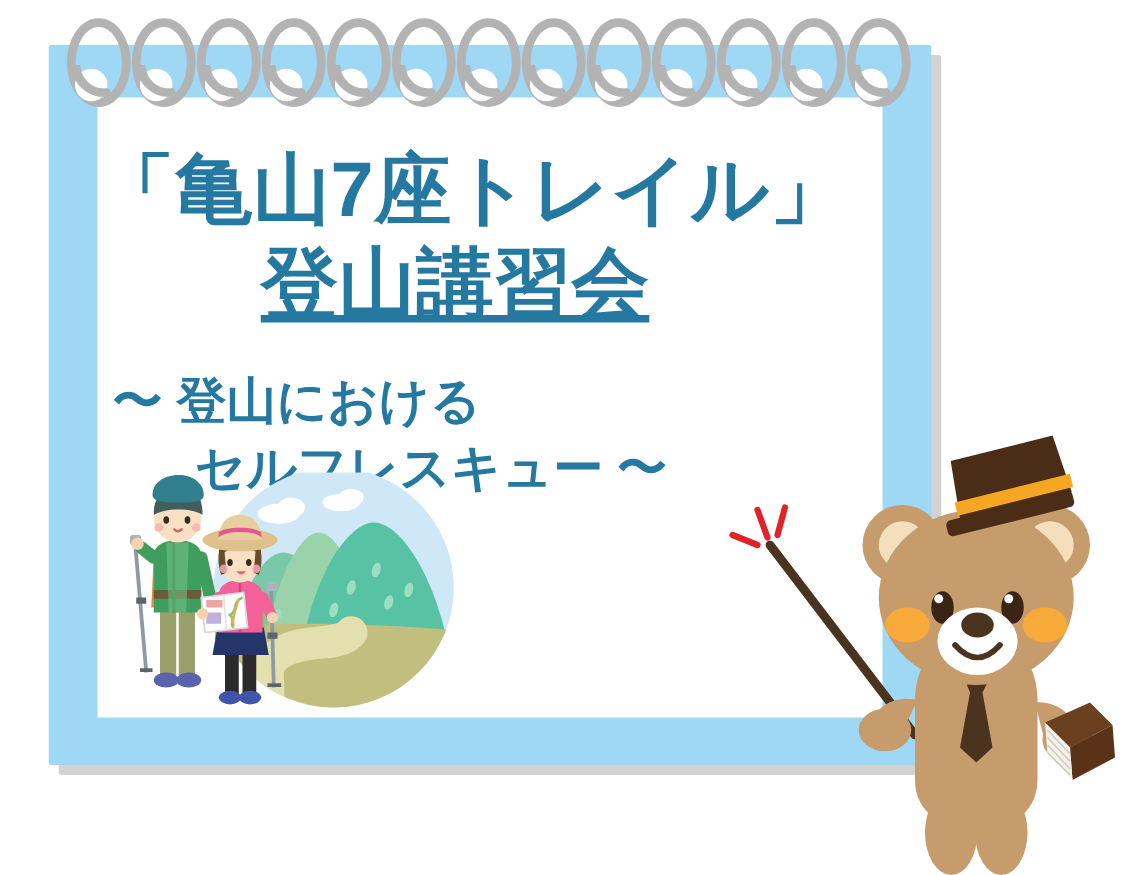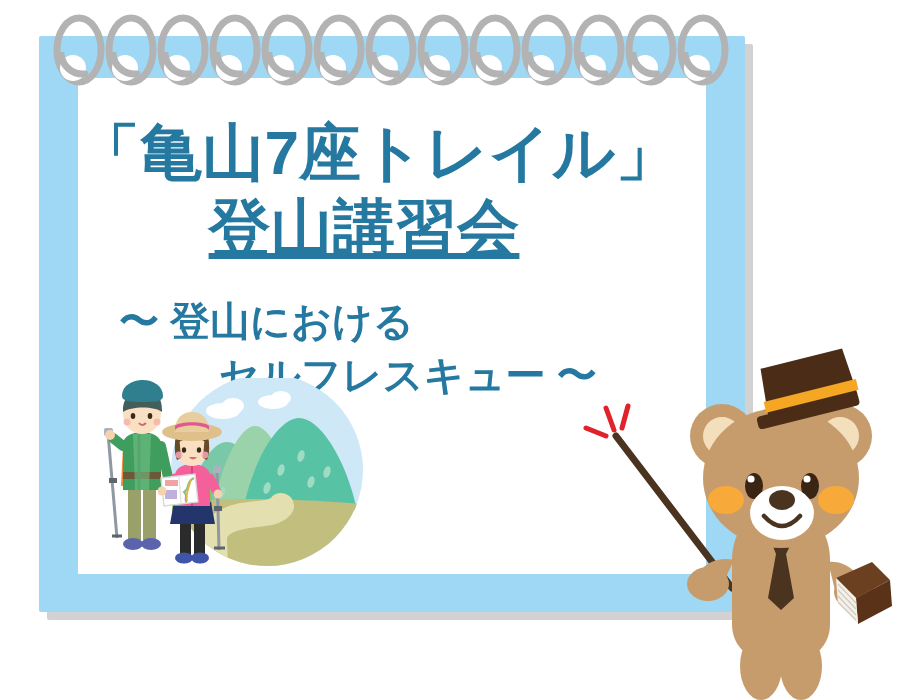--- a/index.html
+++ b/index.html
@@ -44,25 +44,25 @@
     color:#2579a0;
     font-weight:700;
     letter-spacing:0.01em;
     line-height:1.08;
   }
   .title-line{font-size:62px;white-space:nowrap;}
   .title-line.l2{margin-top:8px;text-decoration:underline;}
 
   .subtitle-block{
     position:absolute;left:78px;top:298px;width:628px;
-    color:#2579a0;font-weight:700;line-height:1.15;margin-left:29px;
+    color:#2579a0;font-weight:700;line-height:1.15;
   }
   .sub-line{font-size:40px;white-space:nowrap;}
   .sub-line.s1{text-align:left;padding-left:12px;}
-  .sub-line.s2{text-align:left;padding-left:112px;margin-top:8px;}
+  .sub-line.s2{text-align:left;padding-left:78px;margin-top:8px;}
 
   
   .scene-hikers{position:absolute;left:95px;top:378px;width:300px;height:210px;}
   .bear{position:absolute;left:660px;top:348px;width:245px;height:352px;}
   .pointer{position:absolute;left:560px;top:392px;width:190px;height:205px;}
 </style>
 </head>
 <body>
 
 <div id="stage">

